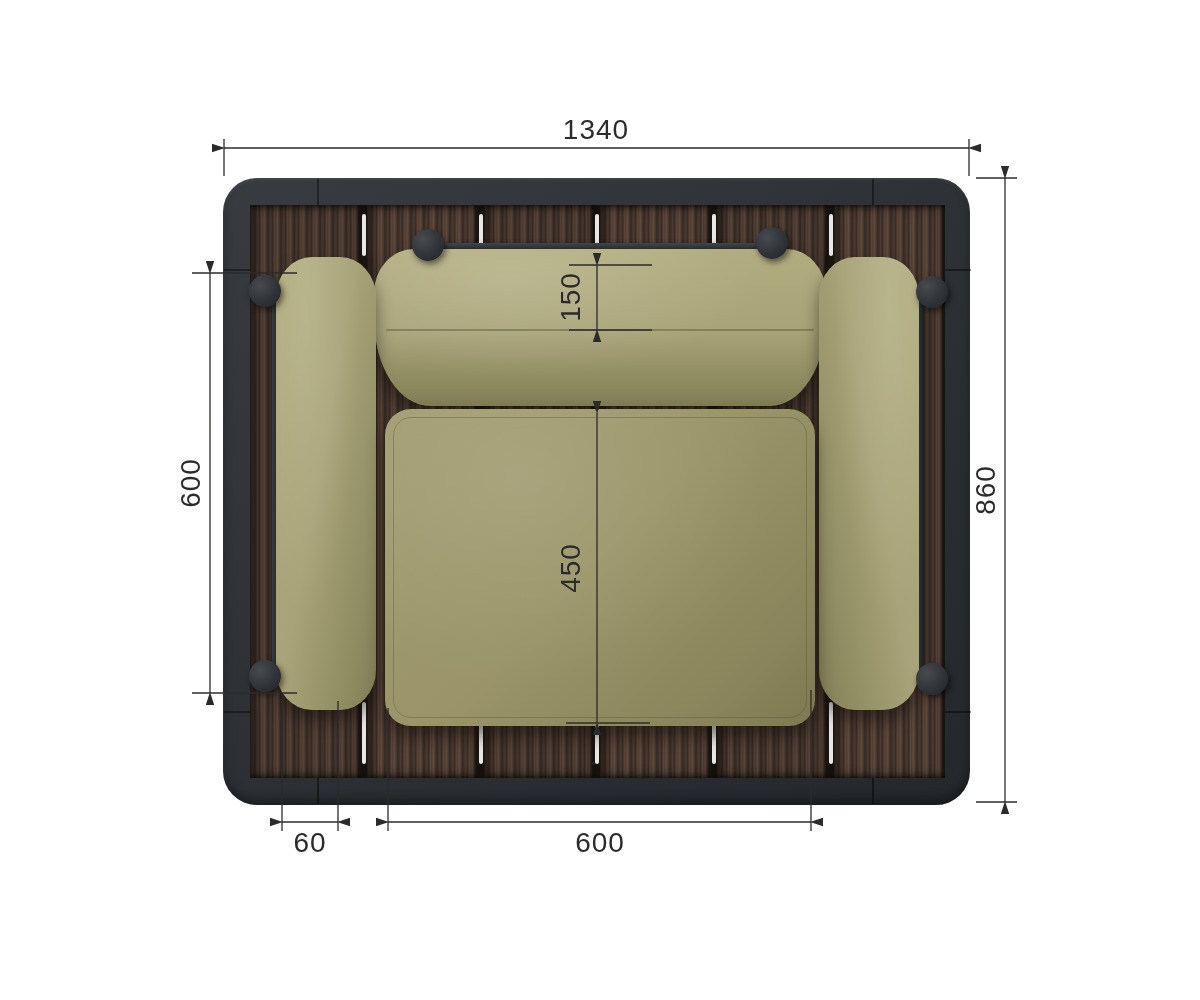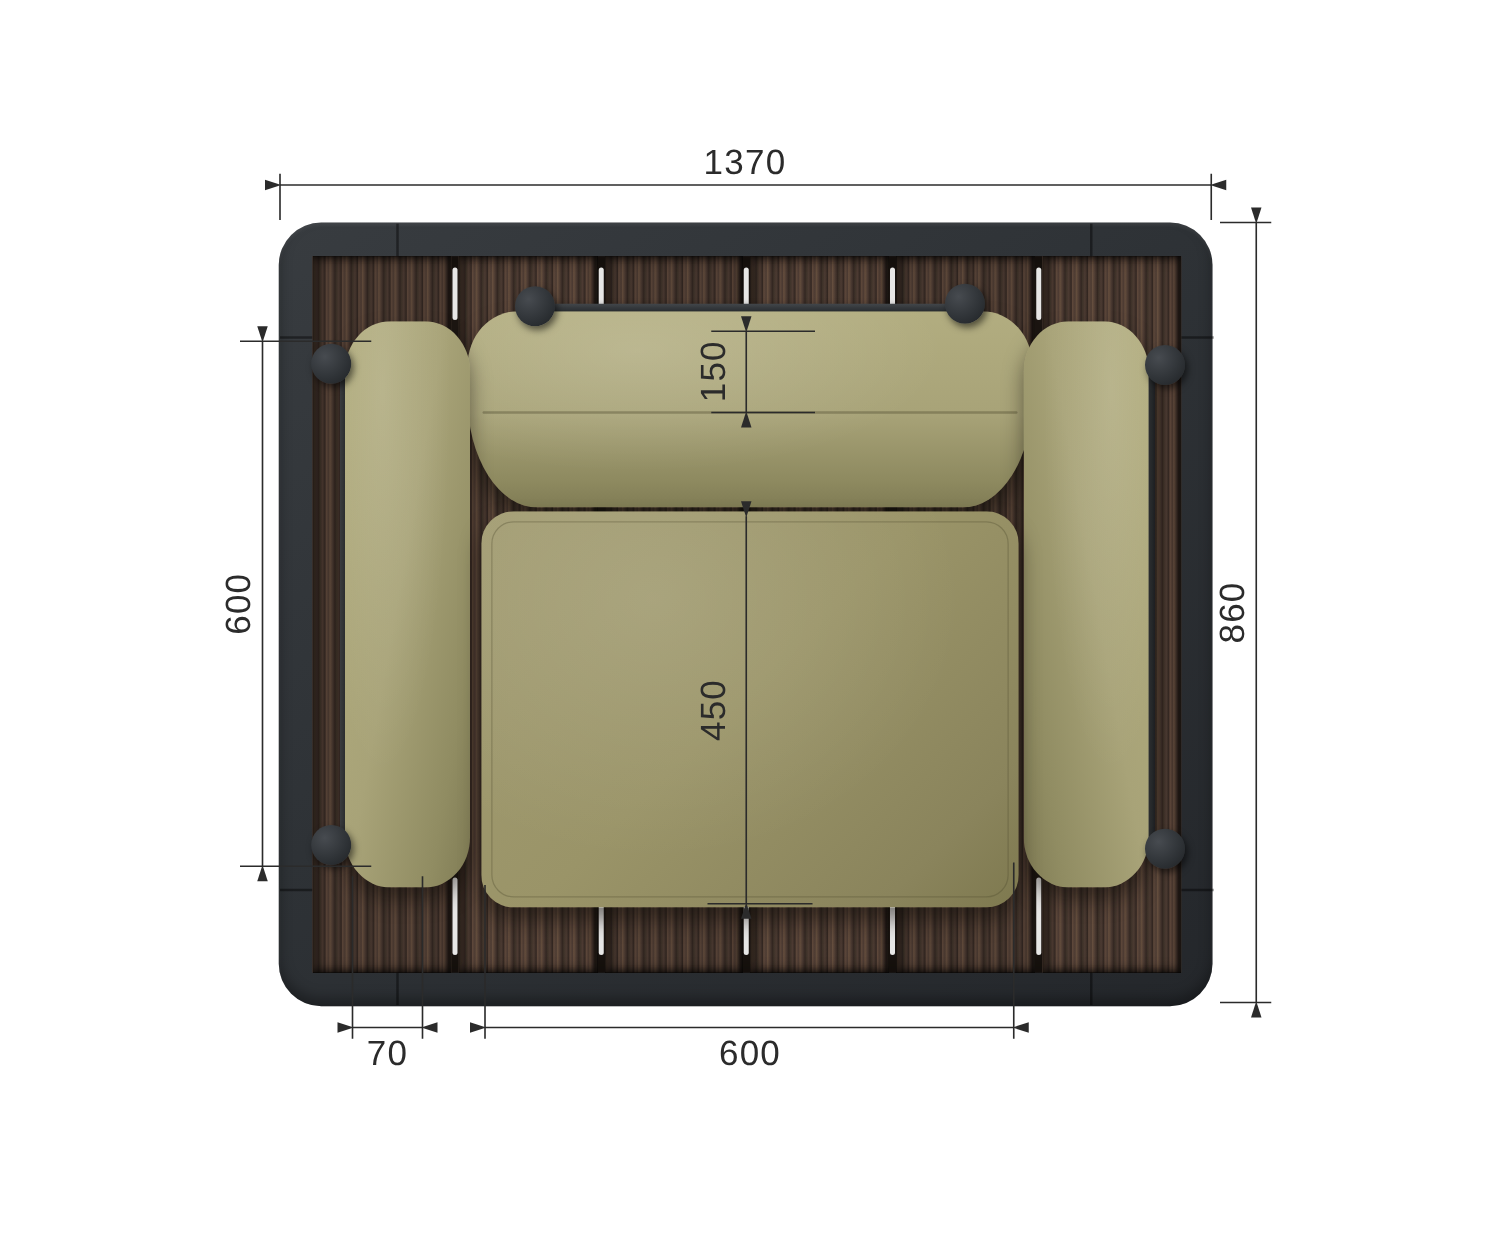--- a/index.html
+++ b/index.html
@@ -170,20 +170,20 @@
 
     <line class="dl" x1="224" y1="148" x2="969" y2="148" marker-start="url(#arr)" marker-end="url(#arr)"></line>
     <line class="dl" x1="1005" y1="178" x2="1005" y2="802" marker-start="url(#arr)" marker-end="url(#arr)"></line>
     <line class="dl" x1="210" y1="273" x2="210" y2="693" marker-start="url(#arr)" marker-end="url(#arr)"></line>
     <line class="dl" x1="597" y1="265" x2="597" y2="330" marker-start="url(#arr)" marker-end="url(#arr)"></line>
     <line class="dl" x1="597" y1="413" x2="597" y2="723" marker-start="url(#arr)" marker-end="url(#arr)"></line>
     <line class="dl" x1="282" y1="822" x2="338" y2="822" marker-start="url(#arr)" marker-end="url(#arr)"></line>
     <line class="dl" x1="388" y1="822" x2="811" y2="822" marker-start="url(#arr)" marker-end="url(#arr)"></line>
   </svg>
 
-  <span class="dim-label" style="left:596px;top:130px;">1370</span>
+  <span class="dim-label" style="left:596px;top:130px;">1340</span>
   <span class="dim-label rot" style="left:986px;top:490px;">860</span>
   <span class="dim-label rot" style="left:191px;top:483px;">600</span>
   <span class="dim-label rot" style="left:571px;top:297px;">150</span>
   <span class="dim-label rot" style="left:571px;top:568px;">450</span>
-  <span class="dim-label" style="left:310px;top:843px;">70</span>
+  <span class="dim-label" style="left:310px;top:843px;">60</span>
   <span class="dim-label" style="left:600px;top:843px;">600</span>
 </div>
 
 </body></html>

